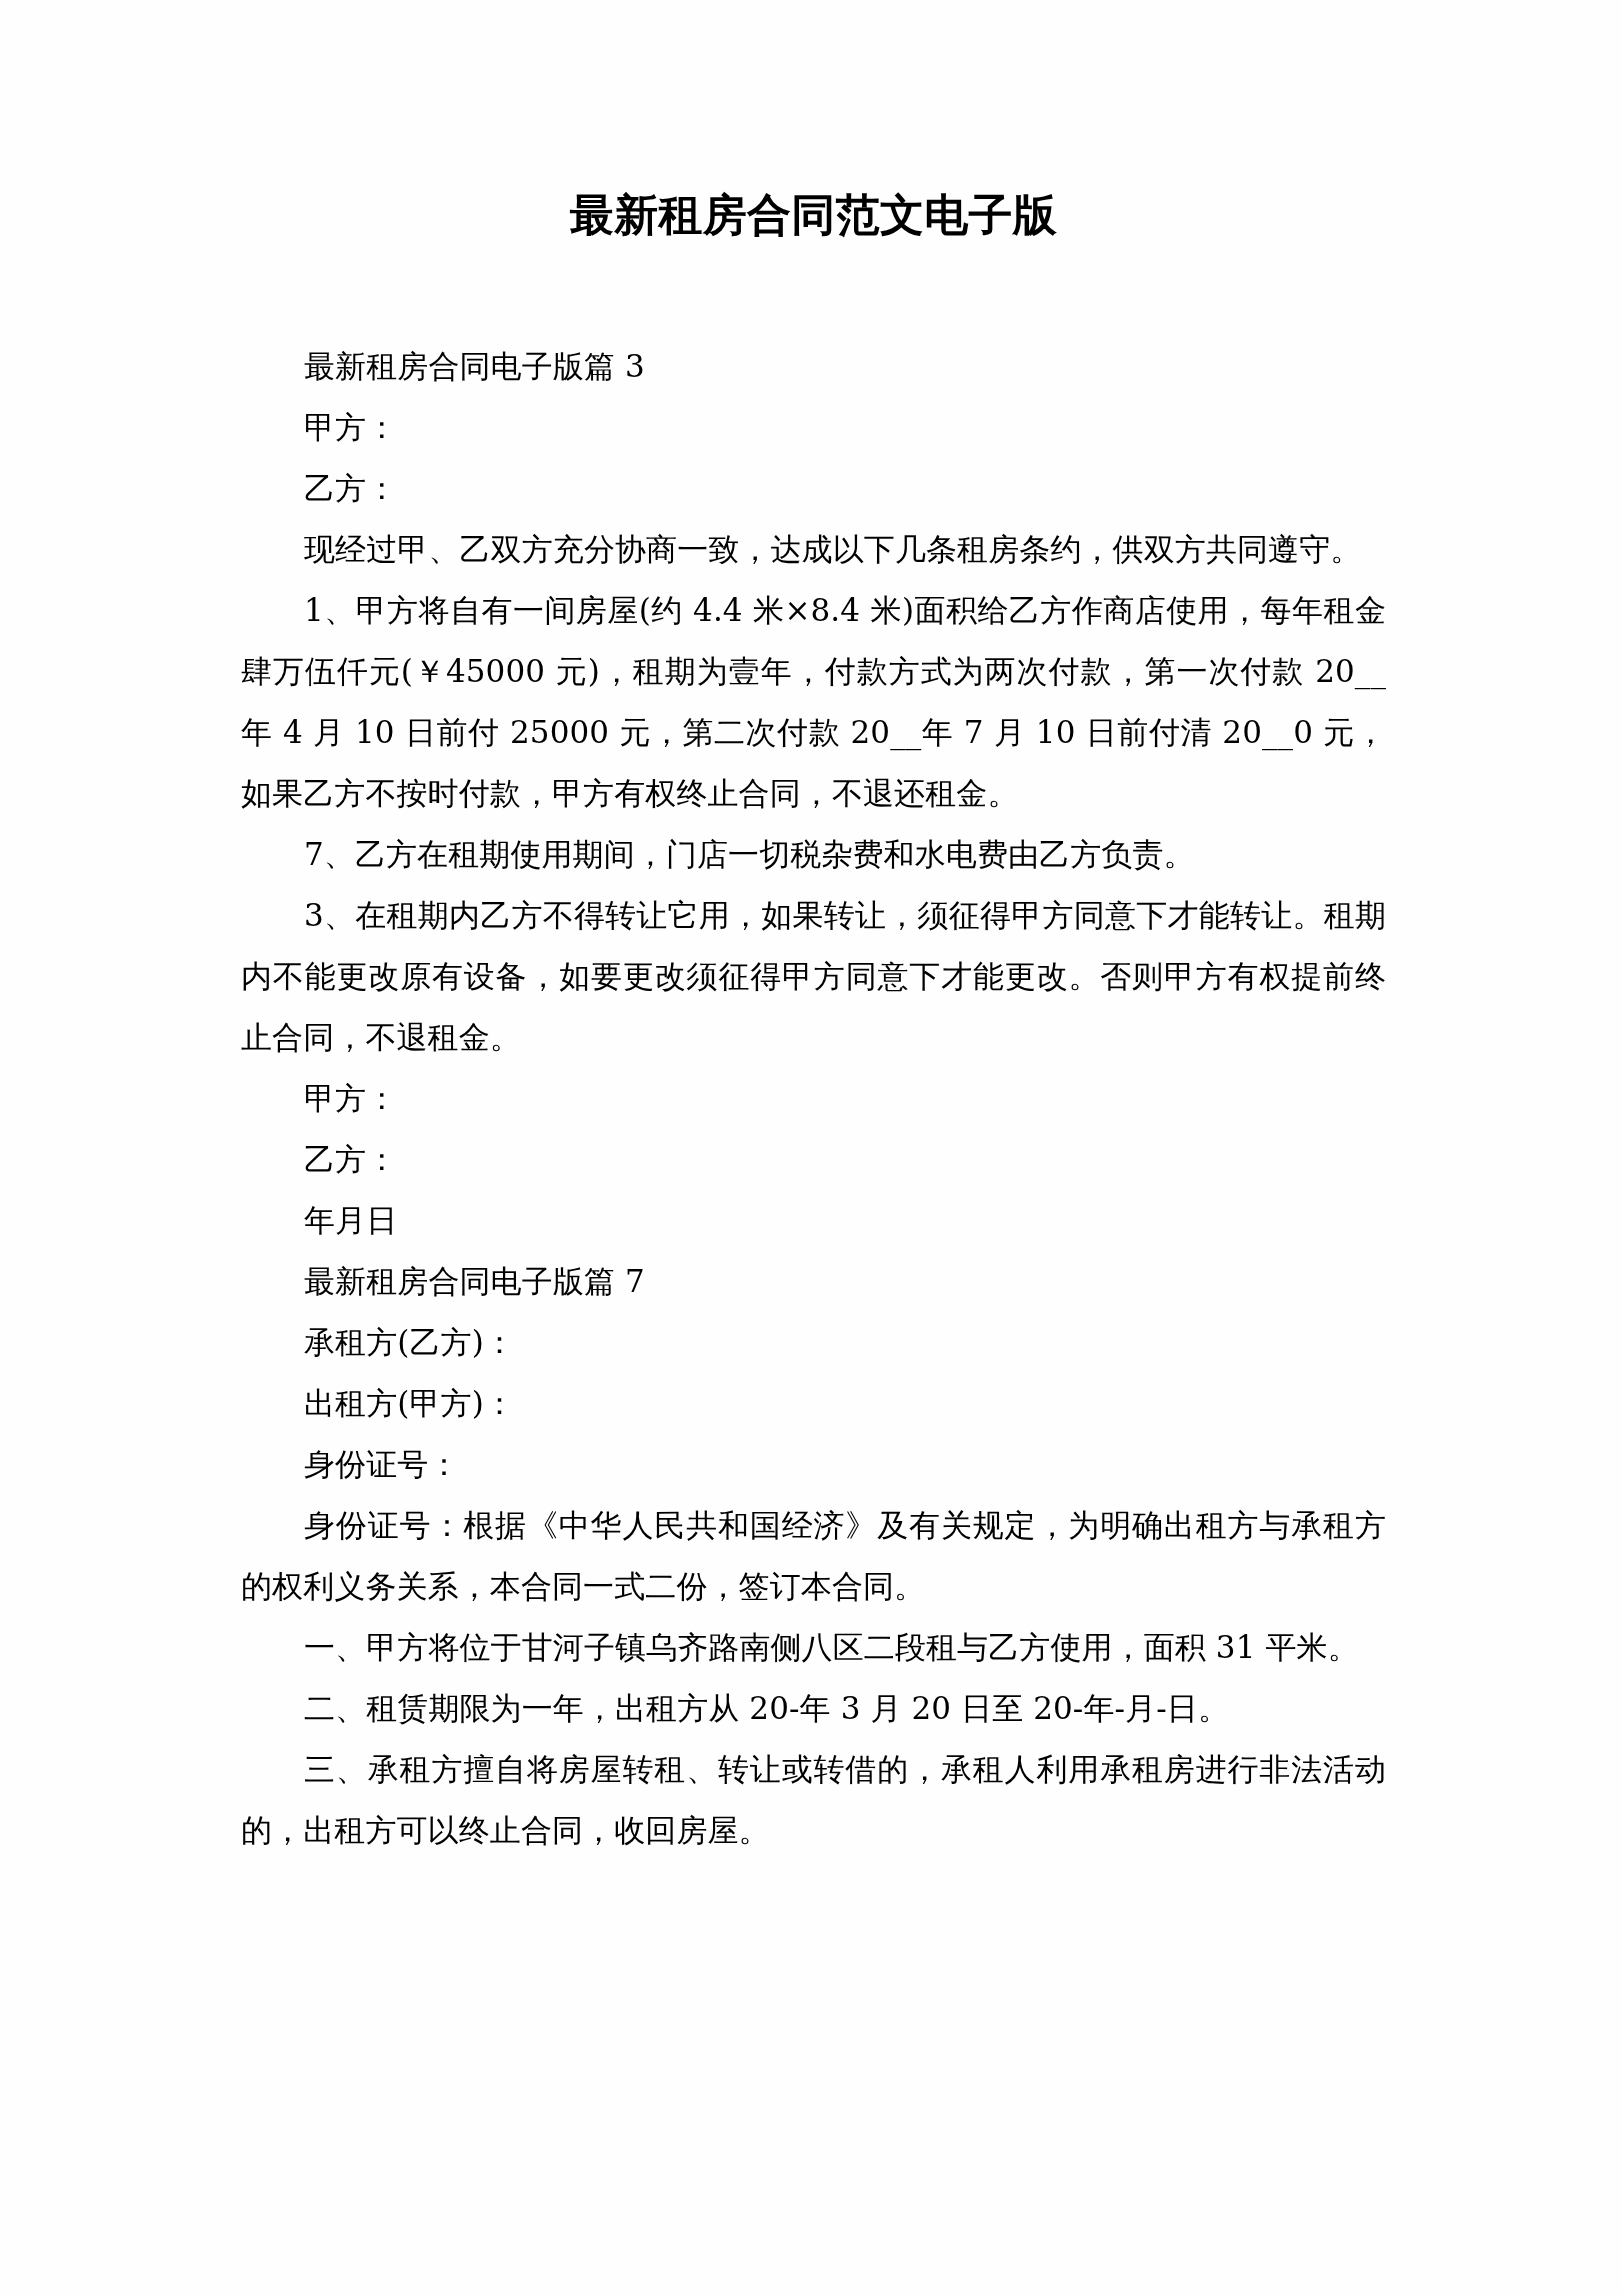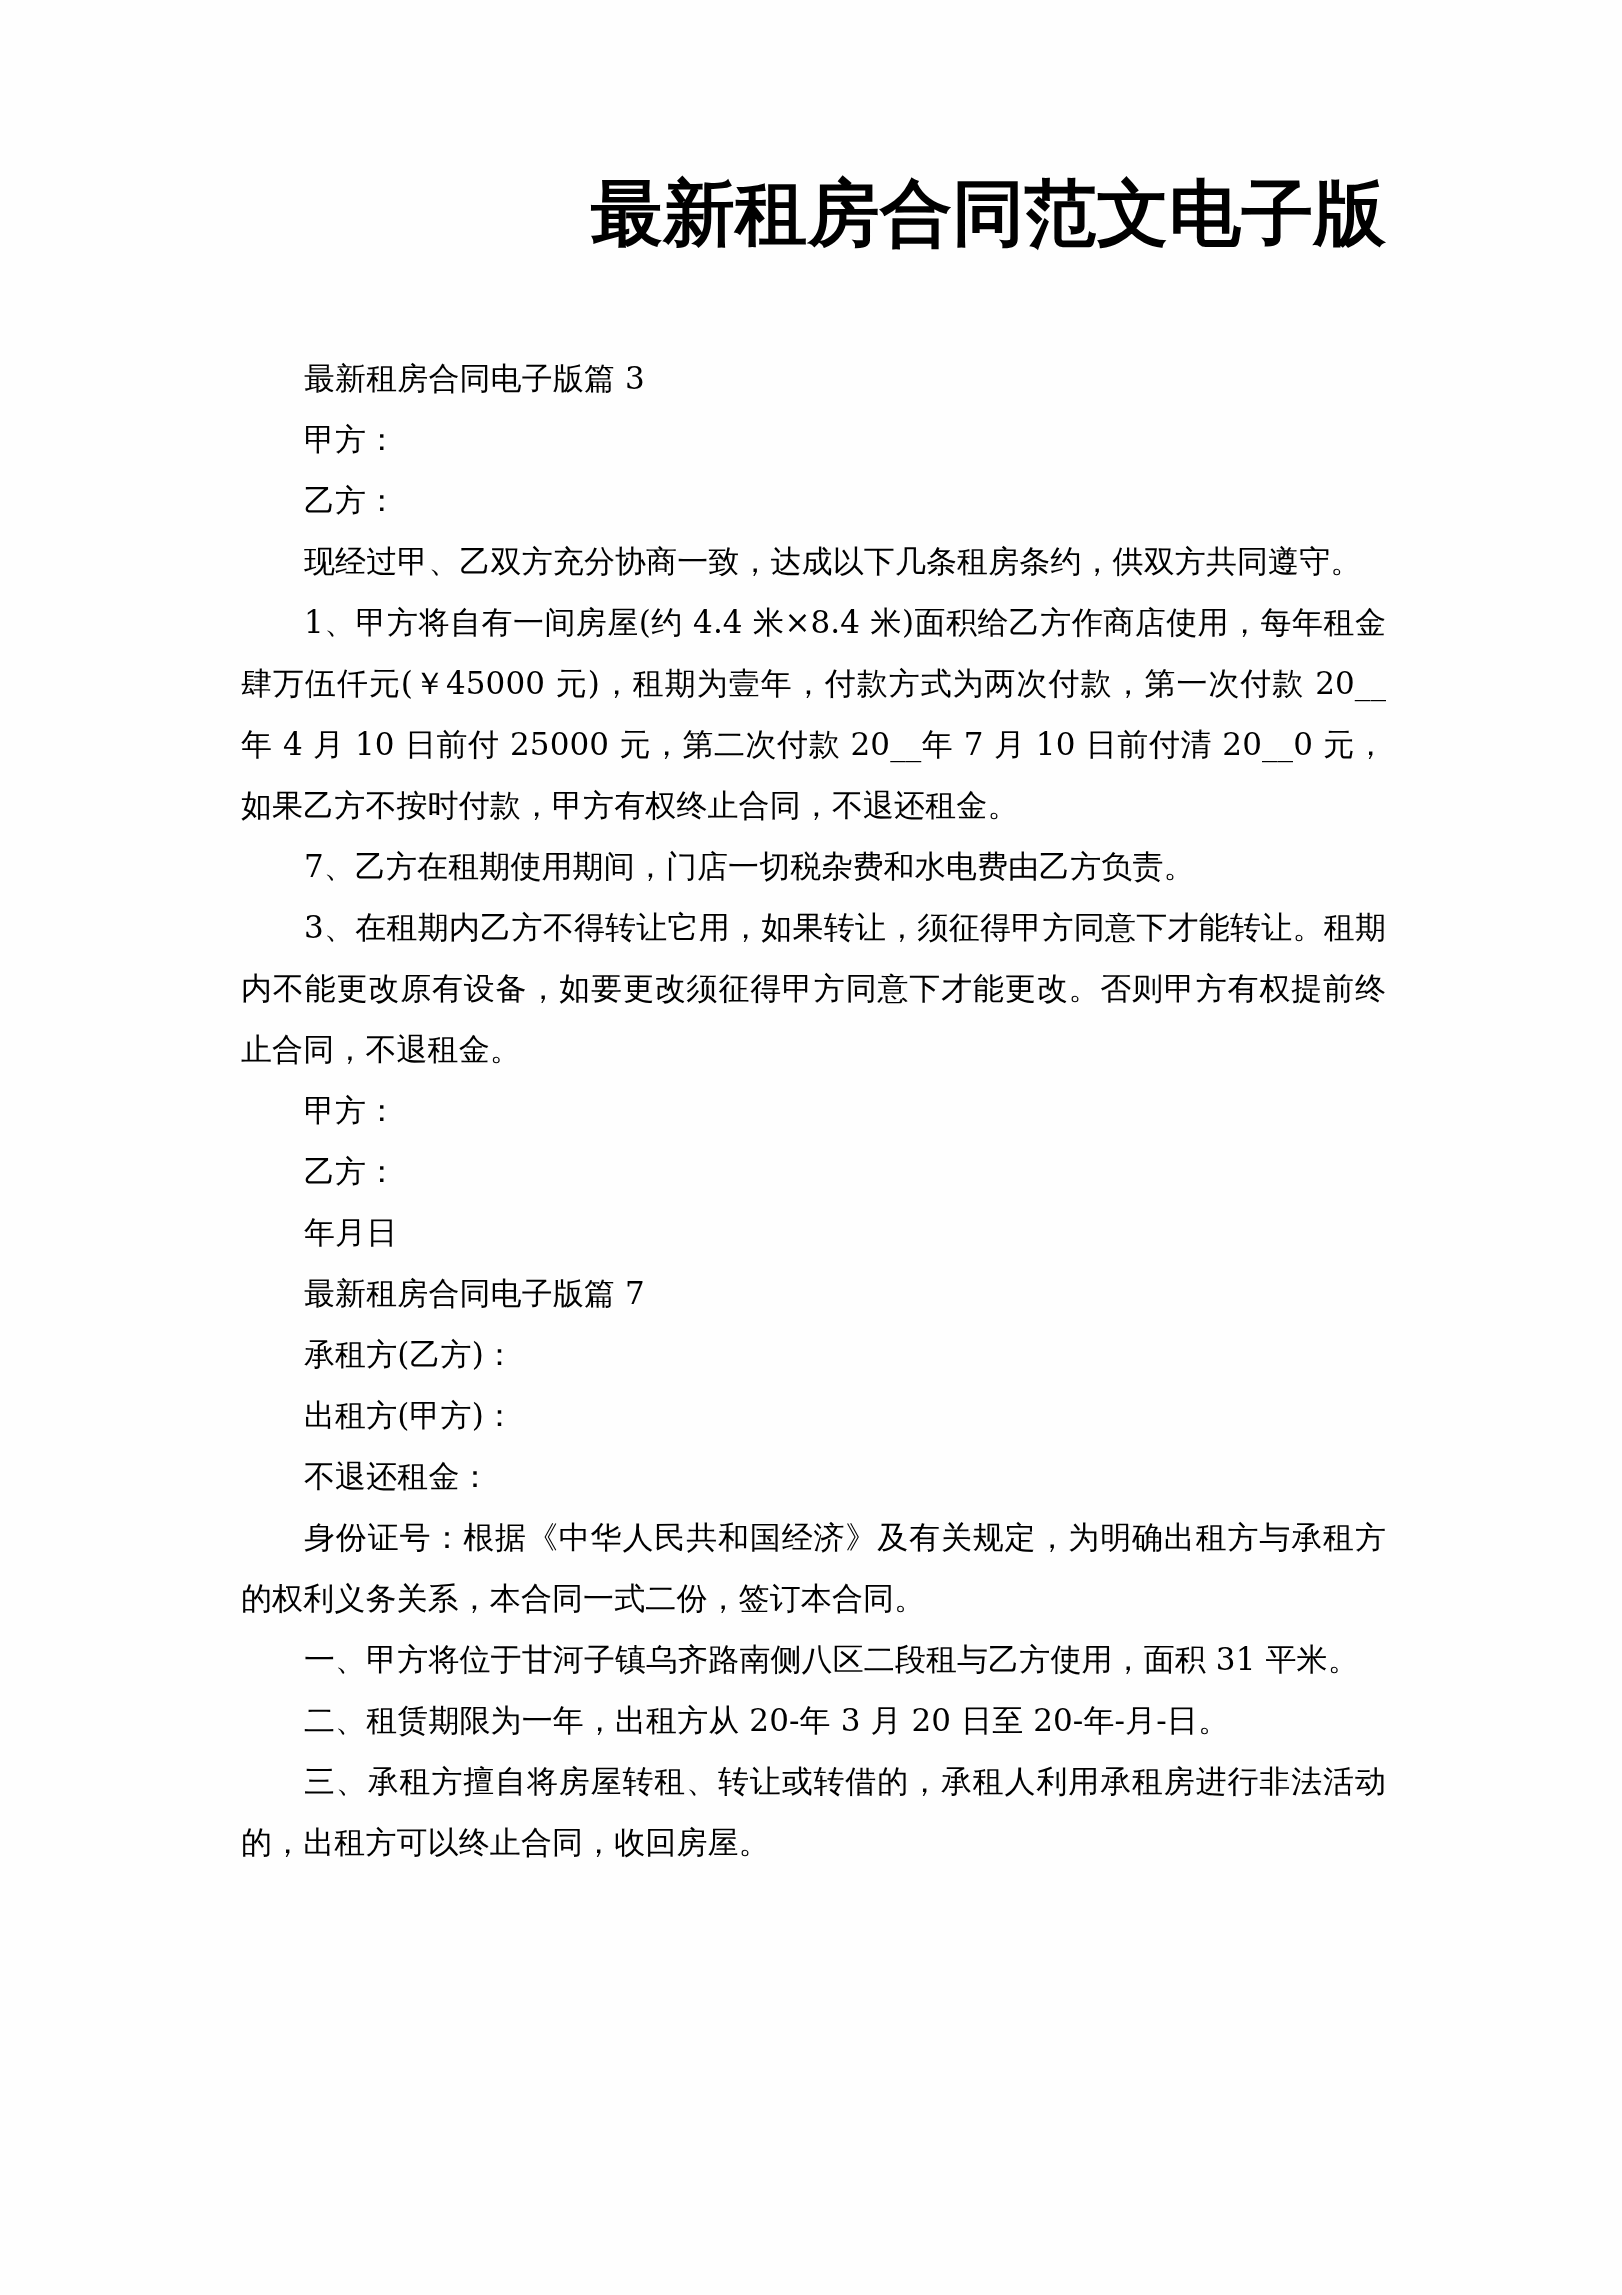--- a/index.html
+++ b/index.html
@@ -25,25 +25,25 @@
   }
   .content {
     position: absolute;
     left: 241px;
     top: 0;
     width: 1145px;
   }
   .doc-title {
     font-family: "DejaVu Serif", "Liberation Serif", serif;
     font-weight: bold;
-    font-size: 72px;
+    font-size: 44px;
     line-height: 1.0;
     letter-spacing: 0.3px;
-    text-align: right;
-    margin: 0;
+    text-align: center;
+    margin: 16px;
     padding-top: 177px;
     padding-bottom: 0;
     color: #000;
     white-space: nowrap;
   }
   .body-block {
     margin-top: 99px;
   }
   p.para {
     font-size: 31px;
@@ -89,21 +89,21 @@
       <p class="para indent">乙方：</p>
 
       <p class="para indent">年月日</p>
 
       <p class="para indent">最新租房合同电子版篇 7</p>
 
       <p class="para indent">承租方(乙方)：</p>
 
       <p class="para indent">出租方(甲方)：</p>
 
-      <p class="para indent">不退还租金：</p>
+      <p class="para indent">身份证号：</p>
 
       <p class="para indent">身份证号：根据《中华人民共和国经济》及有关规定，为明确出租方与承租方的权利义务关系，本合同一式二份，签订本合同。</p>
 
       <p class="para indent">一、甲方将位于甘河子镇乌齐路南侧八区二段租与乙方使用，面积 31 平米。</p>
 
       <p class="para indent">二、租赁期限为一年，出租方从 20-年 3 月 20 日至 20-年-月-日。</p>
 
       <p class="para indent">三、承租方擅自将房屋转租、转让或转借的，承租人利用承租房进行非法活动的，出租方可以终止合同，收回房屋。</p>
 
     </div>

